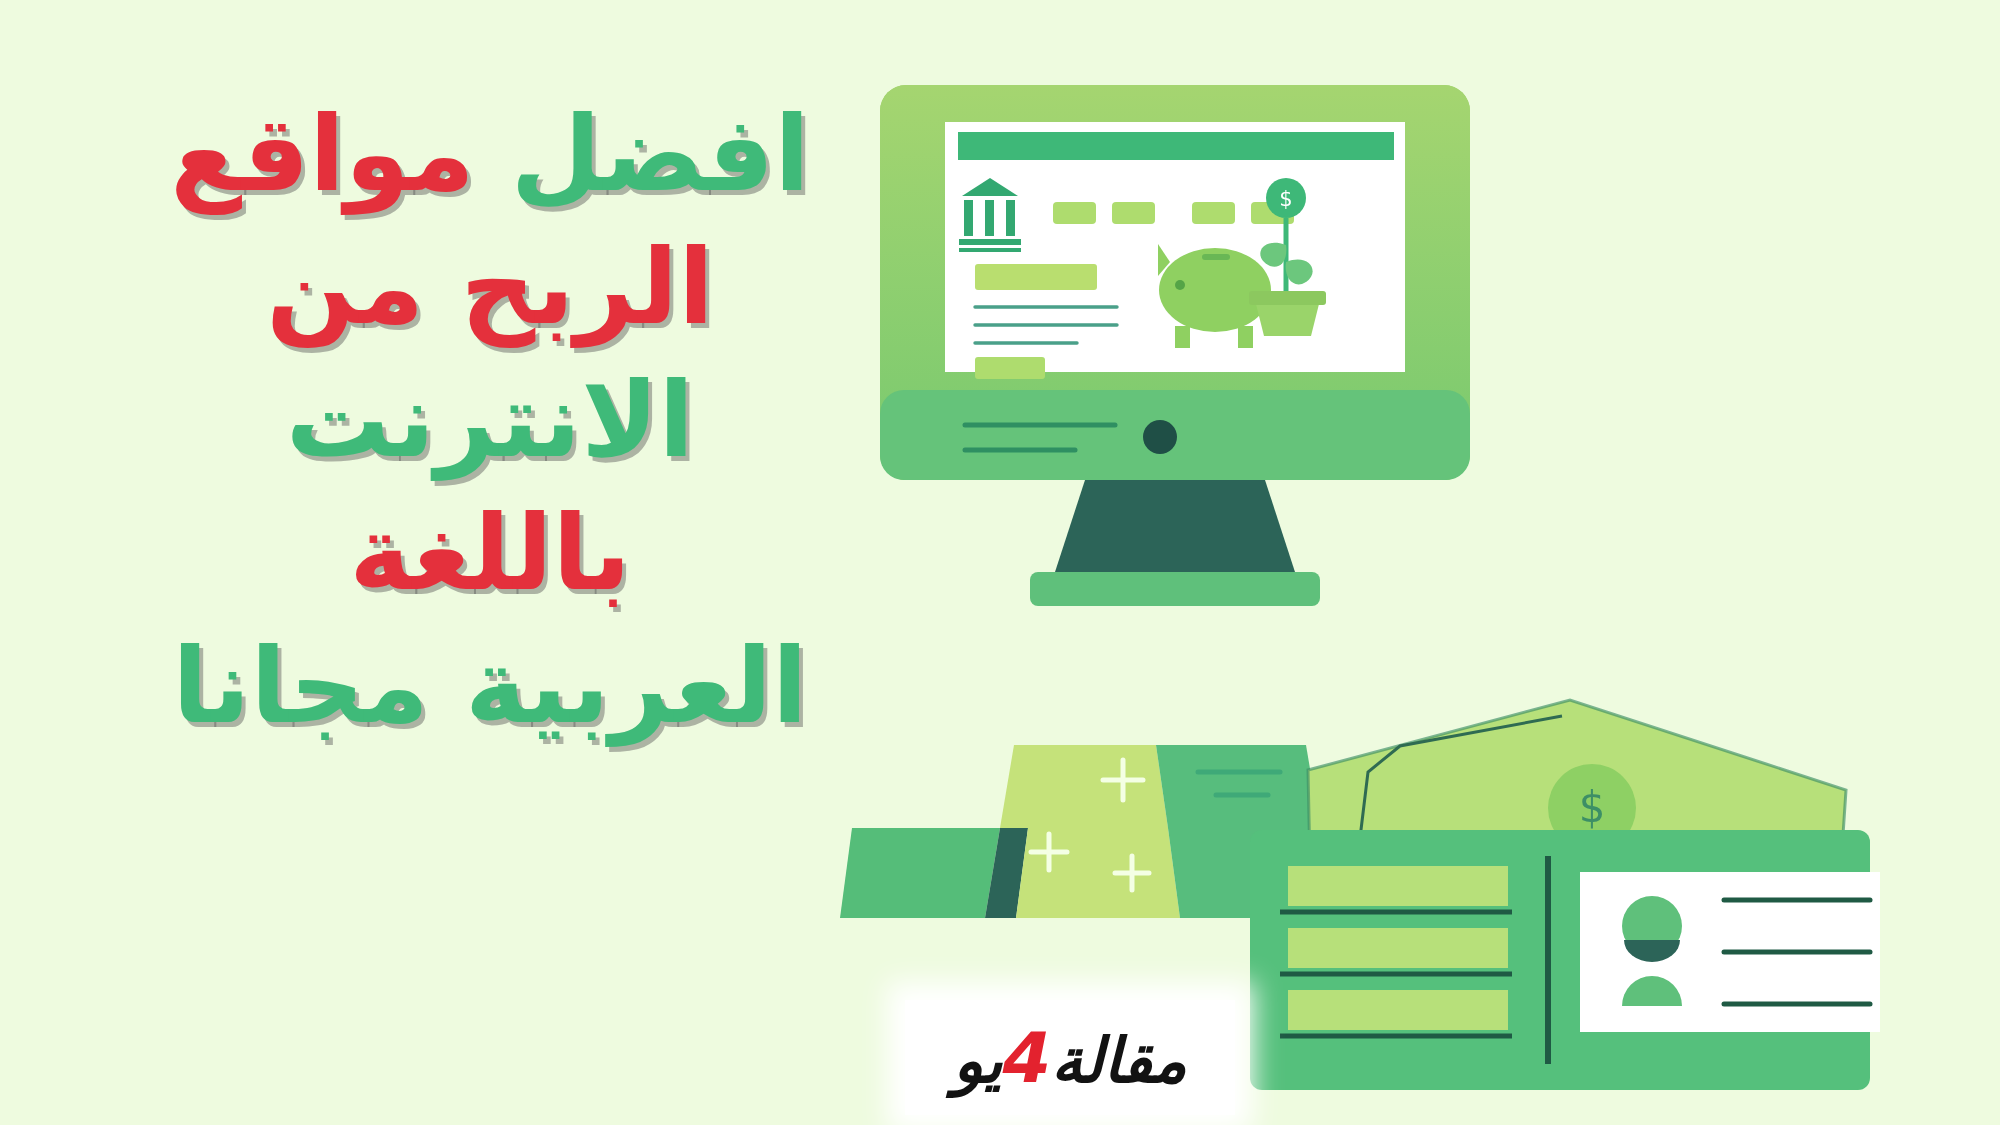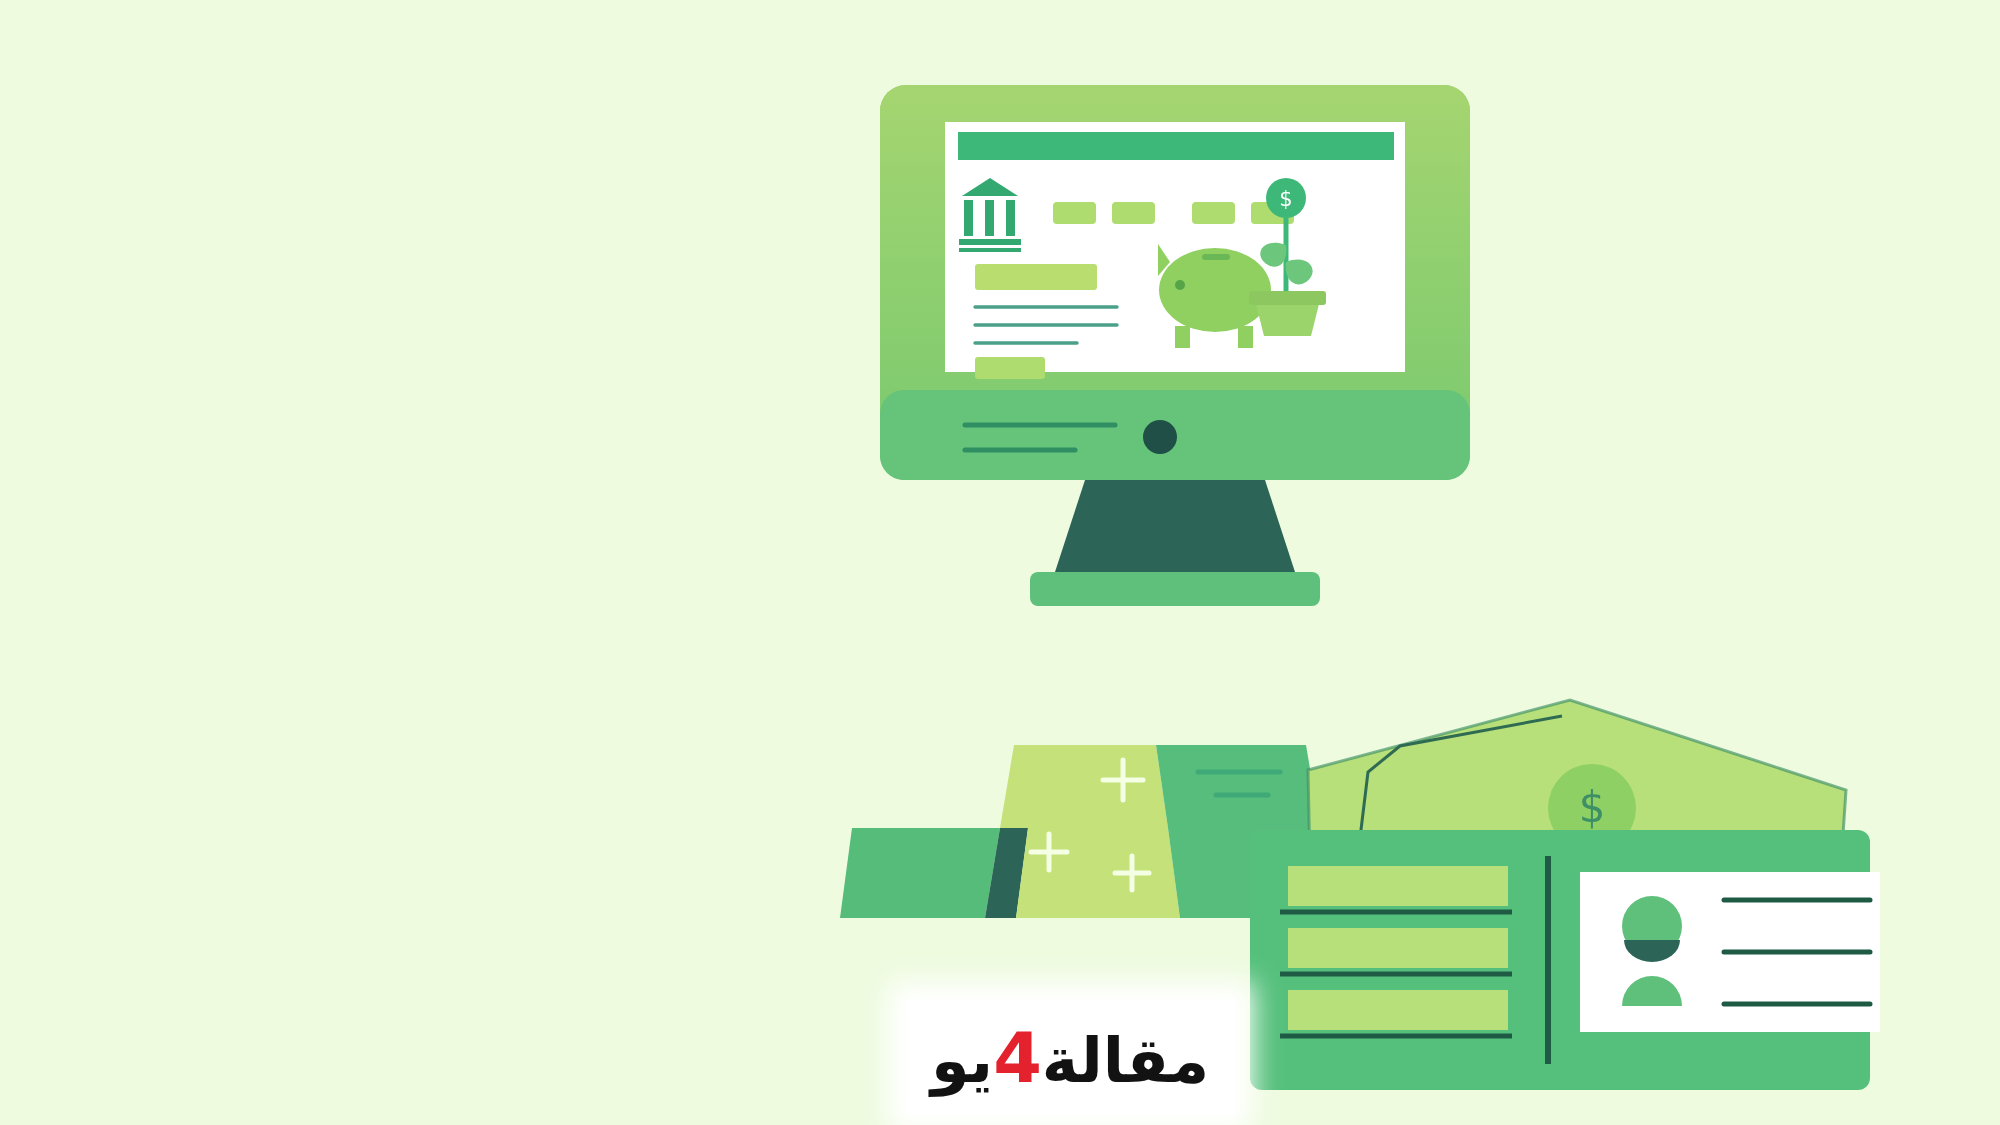--- a/index.html
+++ b/index.html
@@ -35,32 +35,48 @@
     width:330px;height:115px;
     background:#ffffff;
     display:flex;align-items:center;justify-content:center;
     box-shadow:0 0 26px 18px #ffffff;
   }
   .logo-text{
     direction:rtl;
     font-size:62px;font-weight:bold;color:#121212;
     letter-spacing:-2px;line-height:1;
     white-space:nowrap;
+    font-style:italic;
   }
   .logo-text .digit{color:#e3222e;font-size:70px;}
 
   
   .illus{position:absolute;left:840px;top:0;width:1160px;height:1125px;}
   .illus svg{display:block;width:100%;height:100%;}
 </style>
 </head>
 <body>
 
 <div id="stage">
 
+  <div class="headline">
+
+    <div class="hl-line hl-mixed">
+      <span class="p-green">افضل</span>
+      <span class="p-red">مواقع</span>
+    </div>
+
+    <div class="hl-line hl-red">الربح من</div>
+
+    <div class="hl-line hl-green">الانترنت</div>
+
+    <div class="hl-line hl-red">باللغة</div>
+
+    <div class="hl-line hl-green">العربية مجانا</div>
+  </div>
 
   <div class="illus">
     <svg viewBox="0 0 1160 1125" xmlns="http://www.w3.org/2000/svg">
 
       <g>
 
         <rect x="40" y="85" width="590" height="395" rx="26" fill="#9ed16a"></rect>
         <rect x="40" y="85" width="590" height="395" rx="26" fill="url(#monGrad)"></rect>
 
         <rect x="40" y="390" width="590" height="90" rx="24" fill="#65c37a"></rect>

